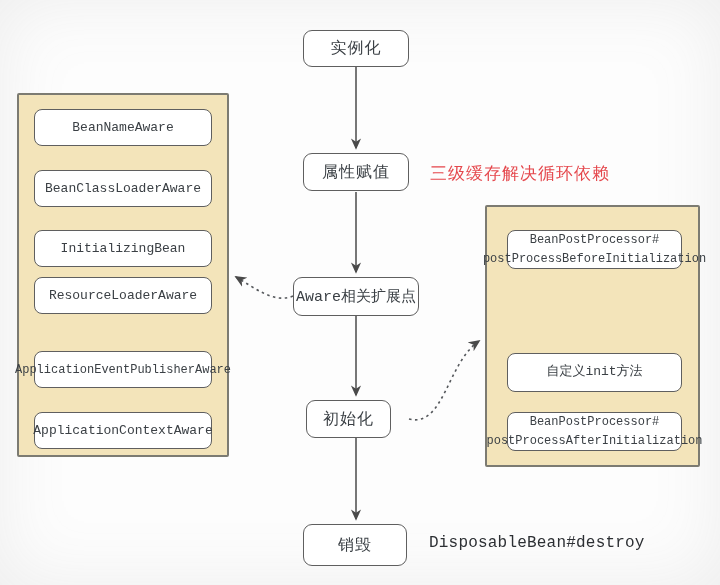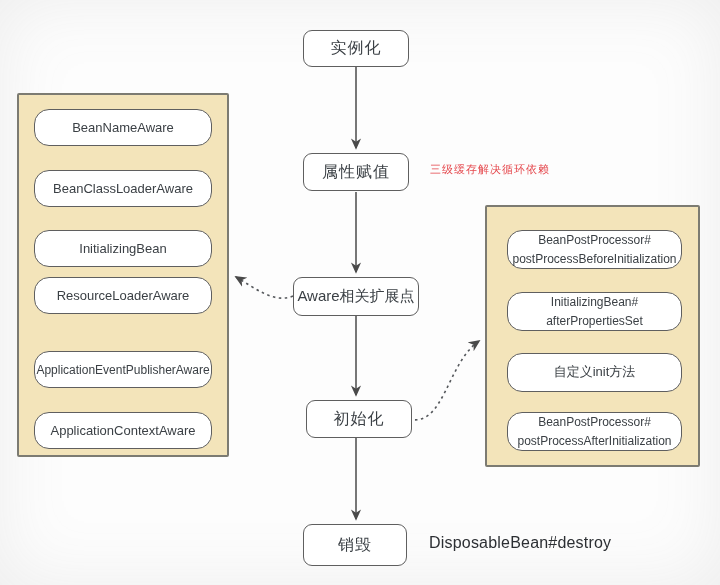--- a/index.html
+++ b/index.html
@@ -6,20 +6,21 @@
   body{
     font-family:"Liberation Sans","DejaVu Sans",sans-serif;
     background:#ffffff;
   }
   .canvas{
     position:relative;
     width:720px;height:585px;
     background:var(--canvas-bg,#fdfdfd);
     box-shadow:inset 0 0 70px rgba(120,120,120,0.12);
     overflow:hidden;
+    font-family:Liberation Mono, monospace;
   }
   svg.arrows{
     position:absolute;left:0;top:0;width:720px;height:585px;
     pointer-events:none;
   }
   
   .node{
     position:absolute;
     background:var(--node-fill,#ffffff);
     border:1.6px solid var(--node-border,#5f5f5f);
@@ -34,32 +35,32 @@
     position:absolute;
     background:var(--panel-fill,#f3e4ba);
     border:2px solid var(--panel-border,#7c7b72);
     border-radius:2px;
     box-sizing:border-box;
   }
   .p-item{
     position:absolute;
     background:var(--node-fill,#ffffff);
     border:1.6px solid var(--node-border,#5f5f5f);
-    border-radius:15px;
+    border-radius:8px;
     display:flex;flex-direction:column;align-items:center;justify-content:center;
     color:var(--text,#3b4045);
     box-sizing:border-box;
     text-align:right;
   }
   .left-panel .p-item{left:15px;width:178px;height:37px;font-size:13px;}
   .right-panel .p-item{left:20px;width:175px;height:39px;font-size:12px;line-height:1.55;}
   .note-red{
     position:absolute;left:430px;top:162px;
     color:var(--red,#e5484d);
-    font-size:11px;letter-spacing:1px;
+    font-size:17px;letter-spacing:1px;
   }
   .note-destroy{
     position:absolute;left:429px;top:534px;
     color:#2c2f33;font-size:16px;letter-spacing:.2px;
   }
 </style>
 </head>
 <body>
 
 <div class="canvas">
@@ -88,44 +89,40 @@
 
     <g stroke="#55585c" stroke-width="1.6" fill="none" stroke-dasharray="2.5 3.5">
       <path d="M 293 296 C 274 304, 255 288, 236 277" marker-end="url(#ah)"></path>
       <path d="M 409 419 C 444 428, 447 363, 479 341" marker-end="url(#ah)"></path>
     </g>
   </svg>
 
   <div class="node" style="left:303px;top:30px;width:106px;height:37px">实例化</div>
   <div class="node" style="left:293px;top:277px;width:126px;height:39px;font-size:15px;letter-spacing:0">Aware相关扩展点</div>
   <div class="node" style="left:303px;top:153px;width:106px;height:38px">属性赋值</div>
-  <div class="node" style="left:306px;top:400px;width:106px;height:38px">初始化</div>
+  <div class="node" style="left:306px;top:400px;width:85px;height:38px">初始化</div>
   <div class="node" style="left:303px;top:524px;width:104px;height:42px">销毁</div>
 
   <div class="note-red">三级缓存解决循环依赖</div>
   <div class="note-destroy">DisposableBean#destroy</div>
 
   <div class="panel left-panel" style="left:17px;top:93px;width:212px;height:364px">
     <div class="p-item" style="top:14px">BeanNameAware</div>
     <div class="p-item" style="top:75px">BeanClassLoaderAware</div>
     <div class="p-item" style="top:135px">InitializingBean</div>
     <div class="p-item" style="top:182px">ResourceLoaderAware</div>
     <div class="p-item" style="top:256px;font-size:12px">ApplicationEventPublisherAware</div>
     <div class="p-item" style="top:317px">ApplicationContextAware</div>
   </div>
 
   <div class="panel right-panel" style="left:485px;top:205px;width:215px;height:262px">
     <div class="p-item" style="top:23px">
       <span>BeanPostProcessor#</span>
       <span>postProcessBeforeInitialization</span>
     </div>
-    <div class="p-item" style="top:85px">
-      <span>InitializingBean#</span>
-      <span>afterPropertiesSet</span>
-    </div>
     <div class="p-item" style="top:146px;font-size:13px">
       <span>自定义init方法</span>
       <span></span>
     </div>
     <div class="p-item" style="top:205px">
       <span>BeanPostProcessor#</span>
       <span>postProcessAfterInitialization</span>
     </div>
   </div>
 

